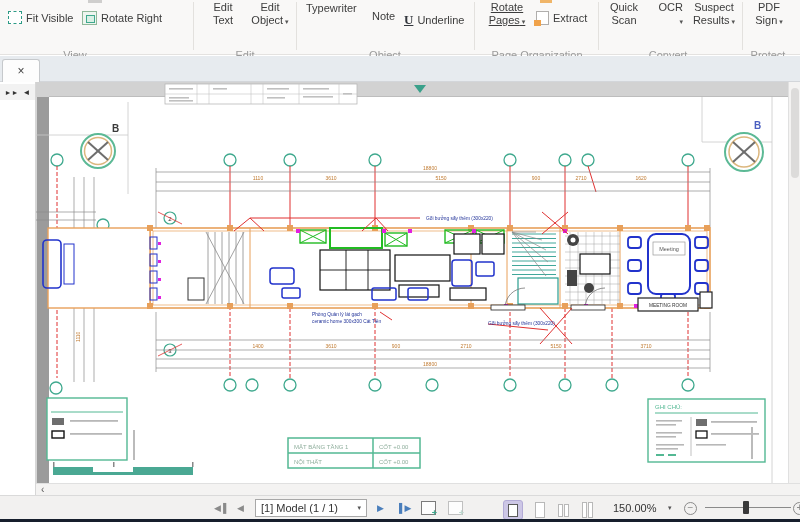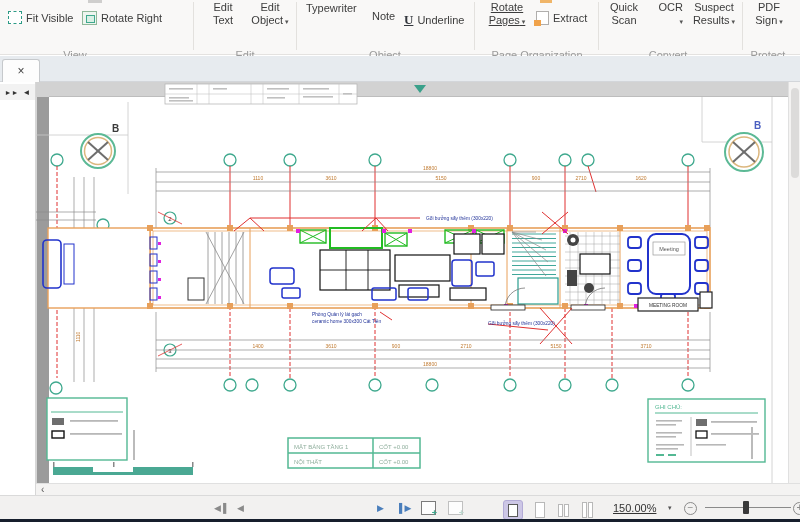--- a/index.html
+++ b/index.html
@@ -563,20 +563,24 @@
     <span class="arrow">‹</span>
   </div>
 
   <div id="statusbar">
     <div class="sb" style="left:214px;">
         <span class="nav-glyph">◀▐</span>
       </div>
     <div class="sb" style="left:237px;">
         <span class="nav-glyph">◀</span>
       </div>
+    <div id="page-combo">
+      <span>[1] Model (1 / 1)</span>
+      <span class="caret">▾</span>
+    </div>
     <div class="sb" style="left:377px;">
         <span class="nav-glyph enabled">▶</span>
       </div>
     <div class="sb" style="left:399px;">
         <span class="nav-glyph enabled">▌▶</span>
       </div>
     <div class="sb" style="left:421px;top:5px;height:14px;">
         <span class="pg-icon"></span>
       </div>
     <div class="sb" style="left:448px;top:5px;height:14px;">
@@ -603,21 +607,21 @@
     </div>
     <div class="sb" style="left:577px;top:2px;">
       <span class="layout-icon">
           <span class="li-pages">
             <span class="li-page gray half" style="height:16px;"></span>
             <span class="li-page gray half" style="height:16px;"></span>
           </span>
         </span>
     </div>
 
-    <div class="sb" style="left:613px;text-decoration:underline;">
+    <div class="sb" style="left:613px;">
         <span>150.00%</span>
       </div>
     <div class="sb" style="left:668px;">
         <span class="caret">▾</span>
       </div>
     <div class="sb" style="left:684px;">
         <span class="zoom-circle">−</span>
       </div>
     <div id="zoom-slider-track"></div>
     <div id="zoom-slider-handle"></div>

